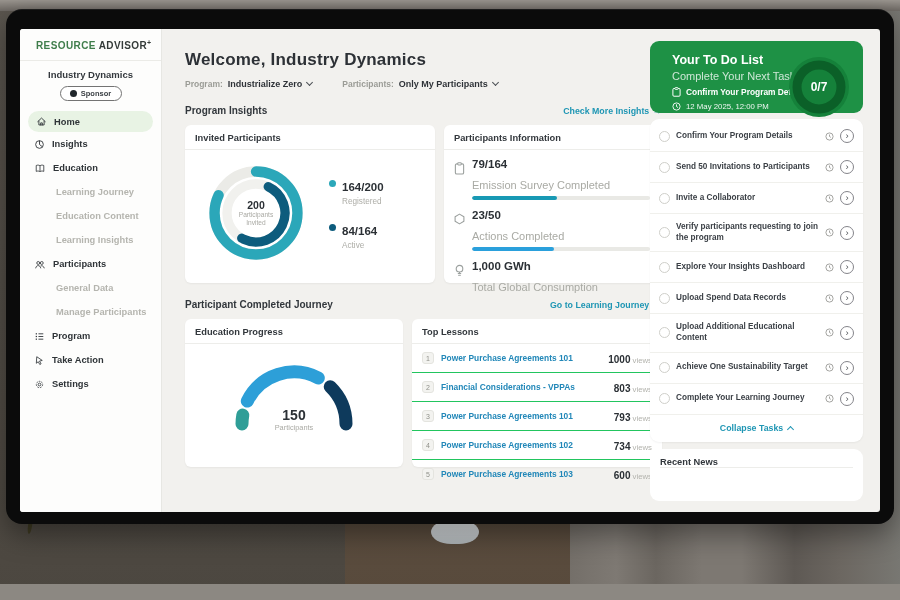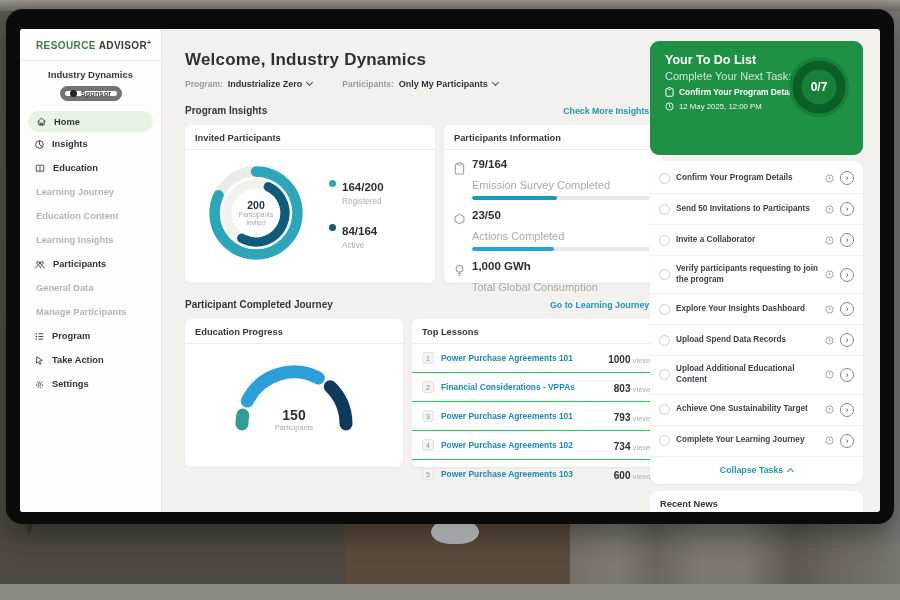--- a/index.html
+++ b/index.html
@@ -23,28 +23,28 @@
   .screen  { position:absolute; left:14px; top:19px; width:860px; height:483px; background:#f2f1ee;
              border-radius:3px; overflow:hidden; color:#2f3338; }
 
   
   .sidebar { position:absolute; left:0; top:0; width:142px; height:100%; background:#fdfdfc; border-right:1px solid #e7e7e3; }
   .logo { padding:10px 0 0 16px; font-size:10px; font-weight:bold; letter-spacing:.4px; }
   .logo .p1 { color:#3f7d4b; } .logo .p2 { color:#343b39; }
   .logo sup { font-size:7px; }
   .sb-div { height:1px; background:#ebebe7; margin:9px 0 8px 0; }
   .org { text-align:center; font-size:9.5px; font-weight:bold; color:#33383d; }
-  .badge { margin:6px auto 0 auto; width:62px; height:15px; border:5px solid #737373; border-radius:9px;
+  .badge { margin:6px auto 0 auto; width:62px; height:15px; border:1px solid #737373; border-radius:9px;
            display:flex; align-items:center; justify-content:center; gap:4px; font-size:7.5px; font-weight:bold; color:#3b4045; background:#fff;}
   .badge .dot { width:7px; height:7px; border-radius:50%; background:#20262b; }
   .menu { margin-top:10px; }
   .mi { display:flex; align-items:center; gap:7px; height:24px; padding:0 10px 0 14px; font-size:9.3px; font-weight:bold; color:#2f3438; cursor:default;}
   .mi svg { flex:0 0 auto; }
   .mi.active { background:#e8f3e4; border-radius:13px; margin:0 8px; padding:0 6px 0 8px; height:21px; }
-  .mi.sub { padding-left:16px; color:#b5b5af; height:24px;text-align:right; }
+  .mi.sub { padding-left:36px; color:#b5b5af; height:24px;text-align:right; }
 
   
   .main { position:absolute; left:142px; top:0; width:500px; height:100%; padding-left:23px; }
   .h1 { margin-top:21px; font-size:17px; font-weight:bold; color:#2d3136; letter-spacing:.2px; }
   .filters { display:flex; gap:30px; margin-top:9px; align-items:center; }
   .filter { display:flex; align-items:center; gap:5px; }
   .flabel { font-size:8.5px; color:#9b9c96; font-weight:bold; }
   .fvalue { font-size:9px; color:#2f3338; font-weight:bold; }
   .chev-d { width:5px; height:5px; border-right:1.4px solid #4a4f54; border-bottom:1.4px solid #4a4f54; transform:rotate(45deg); margin-top:-3px; }
   .secrow { display:flex; justify-content:space-between; align-items:center; margin-top:16px; width:477px; }
@@ -99,41 +99,41 @@
   .lrow { display:flex; align-items:center; gap:7px; padding:5px 10px; border-bottom:1px solid #22c55e; }
   .lrow:last-child { border-bottom:none; }
   .rank { width:12px; height:12px; border-radius:3px; background:#f3f3f0; border:1px solid #e4e4df;
           font-size:7px; color:#8f9089; display:flex; align-items:center; justify-content:center; }
   .ltitle { flex:1; font-size:8.4px; font-weight:bold; color:#2187b8; cursor:pointer; }
   .lviews { font-size:10px; font-weight:bold; color:#2b3035; }
   .lsuf { font-size:7.8px; color:#b3b3ad; margin-left:2px; }
 
   
   .rightcol { position:absolute; left:630px; top:12px; width:213px; }
-  .todo-green { position:relative; background:#1e9145; border-radius:9px; height:114px; padding:12px 12px 0 15px; color:#fff; }
+  .todo-green { position:relative; background:#1e9145; border-radius:9px; height:72px; padding:12px 12px 0 22px; color:#fff; }
   .tg-title { font-size:12.5px; font-weight:bold; }
   .tg-sub { font-size:11px; color:rgba(255,255,255,.78); margin-top:3px; }
   .tg-row { display:flex; align-items:center; gap:5px; margin-top:5px; font-size:8.4px; font-weight:bold; }
   .tg-row.due { font-size:7.8px; font-weight:normal; color:rgba(255,255,255,.92); }
   .ring-wrap { position:absolute; right:12px; top:14px; width:64px; height:64px; }
   .ring-txt { position:absolute; inset:0; display:flex; align-items:center; justify-content:center;
               font-size:12px; font-weight:bold; color:#fff; }
   .tasks { background:#fff; border-radius:9px; margin-top:6px; padding:2px 0; box-shadow:0 1px 2px rgba(0,0,0,.05); }
   .task { display:flex; align-items:center; gap:6px; padding:8px 9px; border-bottom:1px solid #f0f0ec; }
   .cb { width:11px; height:11px; border-radius:50%; border:1.4px solid #cfcfca; background:#fff; flex:0 0 auto; cursor:pointer; }
   .tlabel { flex:1; font-size:8.2px; font-weight:bold; color:#3a3f45; line-height:1.3; }
   .task svg { flex:0 0 auto; }
   .chv { width:14px; height:14px; border-radius:50%; border:1.3px solid #84848a; color:#4e5257;
          display:flex; align-items:center; justify-content:center; flex:0 0 auto; cursor:pointer; }
   .chv::after { content:"\203A"; font-size:9.5px; margin-top:-1px; }
   .collapse { display:flex; align-items:center; justify-content:center; gap:5px; padding:8px 0 7px 0;
               font-size:8.8px; font-weight:bold; color:#1f96b4; cursor:pointer; }
   .chev-u { width:5px; height:5px; border-right:1.4px solid #1f96b4; border-bottom:1.4px solid #1f96b4; transform:rotate(-135deg); margin-top:3px; }
   .news { background:#fff; border-radius:9px; margin-top:7px; padding:8px 10px; height:52px; }
-  .news-title { font-size:9.3px; font-weight:bold; color:#32373c; padding-bottom:6px; border-bottom:1px solid #ededea; }
+  .news-title { font-size:9.3px; font-weight:bold; color:#32373c; border-bottom:1px solid #ededea; }
 </style>
 </head>
 <body>
 
 <div class="stage">
   <div class="bg-left"></div>
   <div class="bg-center"></div>
   <div class="bg-right"></div>
   <div class="bg-top"></div>
   <div class="bg-bottom"></div>

